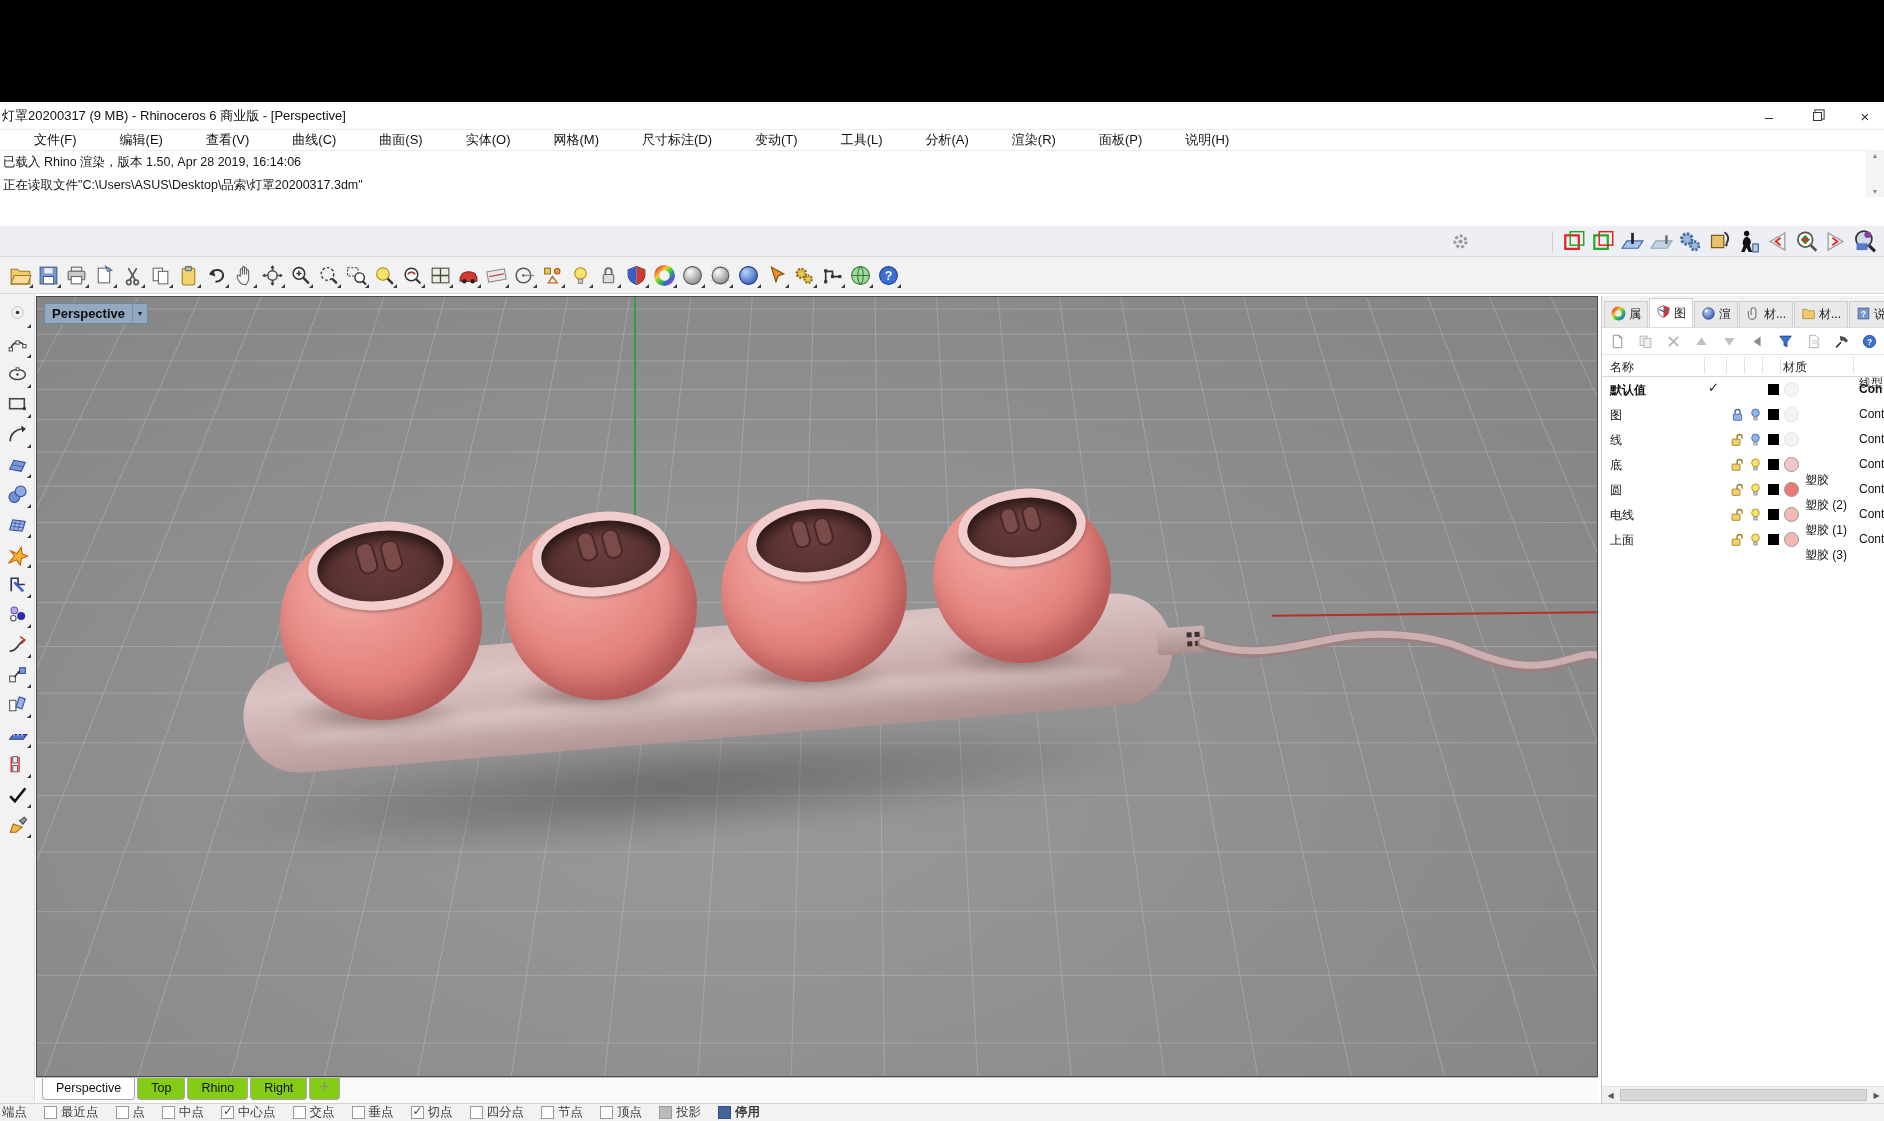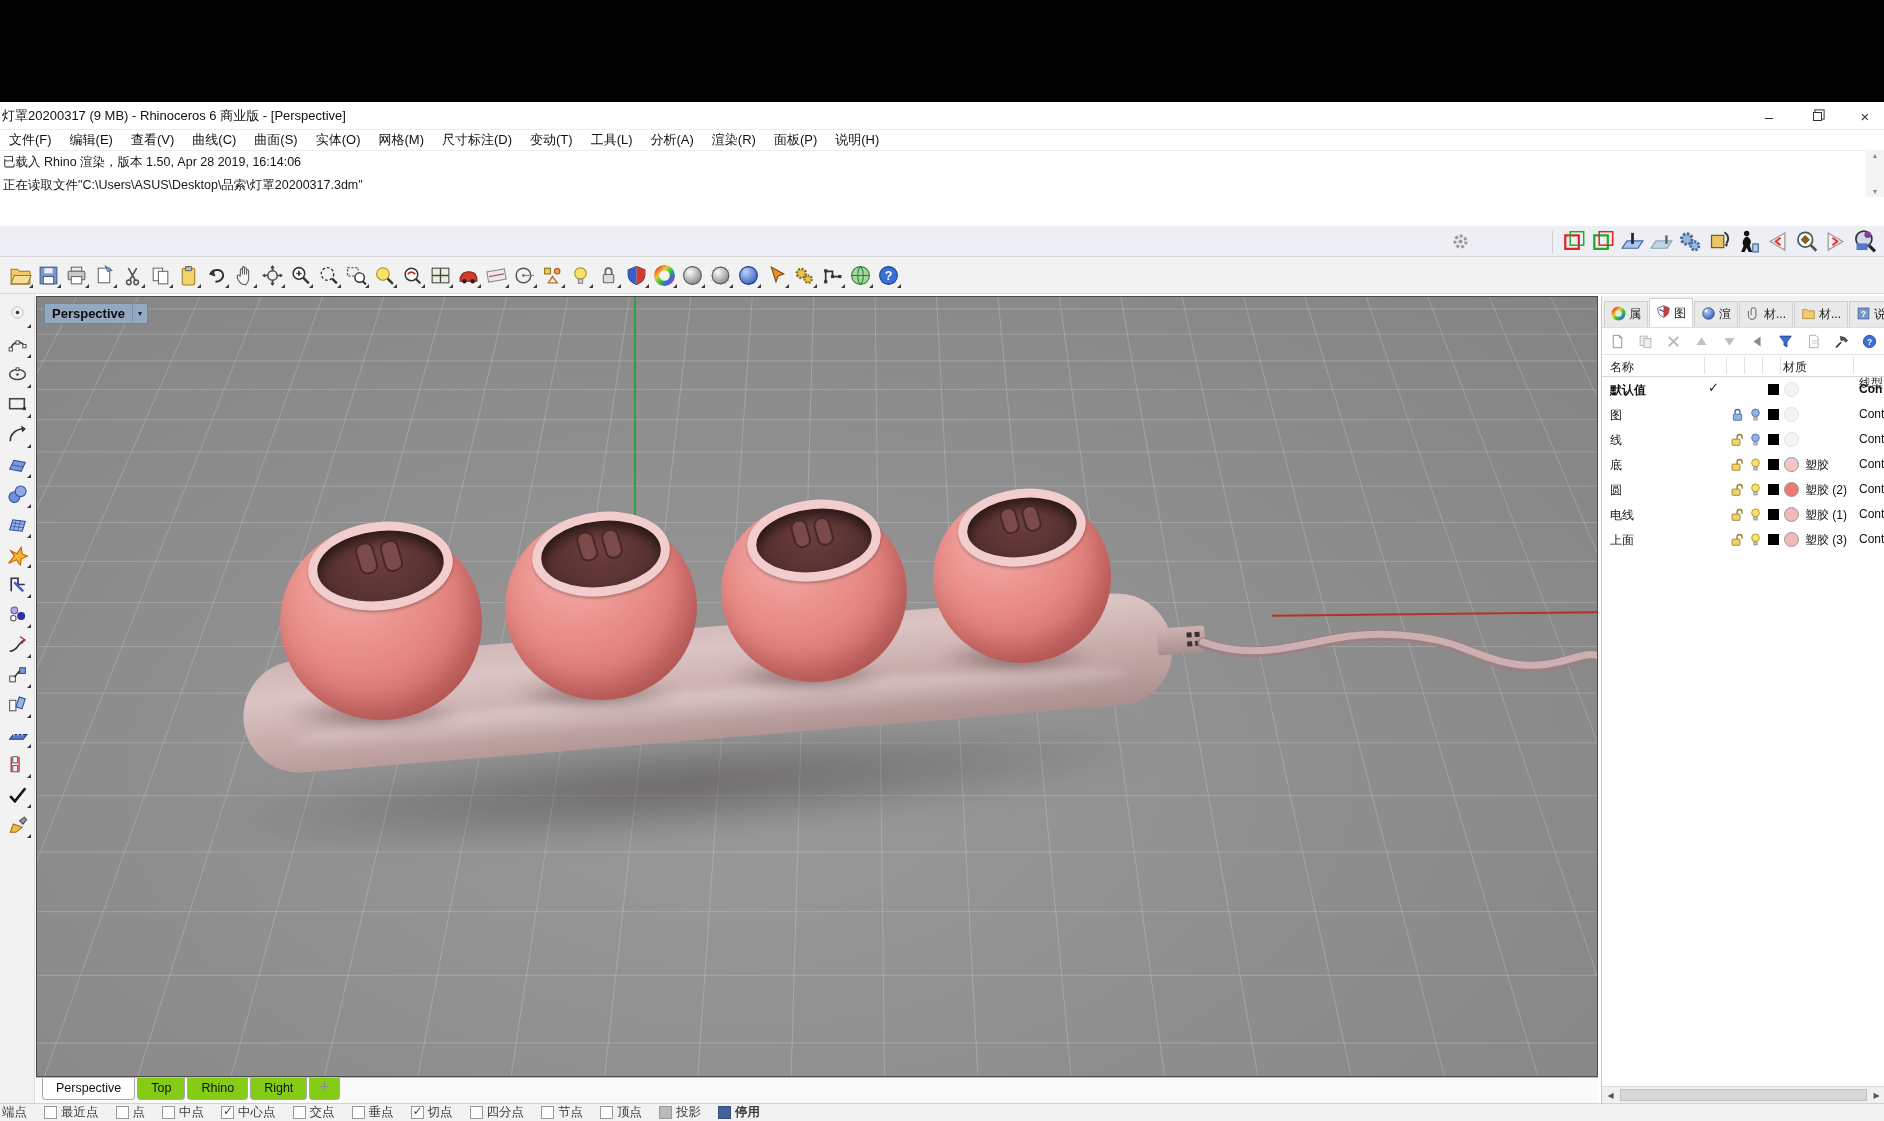--- a/index.html
+++ b/index.html
@@ -11,21 +11,21 @@
 #black-top { position:absolute; left:0; top:0; width:1884px; height:102px; background:#000; }
 #titlebar { position:absolute; left:0; top:102px; width:1884px; height:28px; background:#fff;
   display:flex; align-items:center; border-bottom:1px solid #ececec; }
 #titlebar .title { font-size:13px; color:#111; padding-left:2px; white-space:nowrap; }
 #win-controls { position:absolute; right:8px; top:0; height:28px; display:flex; align-items:center; gap:26px; }
 .winbtn { width:22px; height:20px; display:flex; align-items:center; justify-content:center; color:#333; font-size:15px; cursor:default; }
 .restore-glyph { width:9px; height:9px; border:1.4px solid #333; box-shadow:2px -2px 0 -0.4px #fff, 2px -2px 0 0.6px #333; }
 
 #menubar { position:absolute; left:0; top:130px; width:1884px; height:20px; background:#fff;
   display:flex; align-items:center; font-size:13px; color:#111; }
-.menu-item { padding:0 9px; white-space:nowrap; }
+.menu-item { padding:0 9px; white-space:nowrap;margin-left:25px; }
 
 #cmdarea { position:absolute; left:0; top:150px; width:1866px; height:47px; background:#fff;
   border-top:1px solid #ededed; font-size:12.5px; color:#161616; line-height:23px; padding-left:3px; overflow:hidden; }
 #cmd-vscroll { position:absolute; left:1866px; top:150px; width:18px; height:47px; background:#f4f4f4;
   display:flex; flex-direction:column; justify-content:space-between; align-items:center; padding:2px 0; }
 #cmd-vscroll span { font-size:7px; color:#8a8a8a; }
 
 #promptrow { position:absolute; left:0; top:197px; width:1884px; height:29px; background:#fff;
   border-top:1px solid #dcdcdc; border-bottom:1px solid #d4d4d4; display:flex; align-items:center;
   font-size:12.5px; color:#161616; padding-left:3px; }
@@ -122,21 +122,21 @@
 .hsep { position:absolute; top:2px; bottom:2px; width:1px; background:#e2e2e2; }
 #layer-rows { position:relative; }
 .lrow { position:relative; height:25px; font-size:12px; color:#111; }
 .lrow .lname { position:absolute; left:8px; top:5px; white-space:nowrap; }
 .lrow.current .lname { font-weight:bold; }
 .lrow .lcheck { position:absolute; left:106px; top:3px; font-size:13px; color:#222; }
 .lrow .llock { position:absolute; left:128px; top:5px; width:15px; height:15px; }
 .lrow .lbulb { position:absolute; left:146px; top:5px; width:15px; height:15px; }
 .lrow .lswatch { position:absolute; left:166px; top:7px; width:11px; height:11px; background:#000; }
 .lrow .lmat { position:absolute; left:182px; top:5px; width:15px; height:15px; border-radius:50%; border:1px solid #999; }
-.lrow .lmatname { position:absolute; left:203px; top:5px; white-space:nowrap;text-align:center; }
+.lrow .lmatname { position:absolute; left:203px; top:20px; white-space:nowrap;text-align:center; }
 .lrow .llt { position:absolute; left:257px; top:5px; white-space:nowrap; overflow:hidden; width:26px; }
 .lrow.current .llt { font-weight:bold; }
 #rp-hscroll { position:absolute; left:0; bottom:0; width:283px; height:17px; background:#f0f0f0; border-top:1px solid #ddd;
   display:flex; }
 #rp-hscroll .sbtn { width:17px; height:16px; display:flex; align-items:center; justify-content:center; font-size:8px; color:#555;
   background:#f0f0f0; }
 #rp-hscroll .thumb { flex:1; margin:2px 1px; background:#d8d8d8; border:1px solid #c2c2c2; }
 
 
 #snapbar { position:absolute; left:0; top:1103px; width:1884px; height:18px; background:#f2f2f2;

